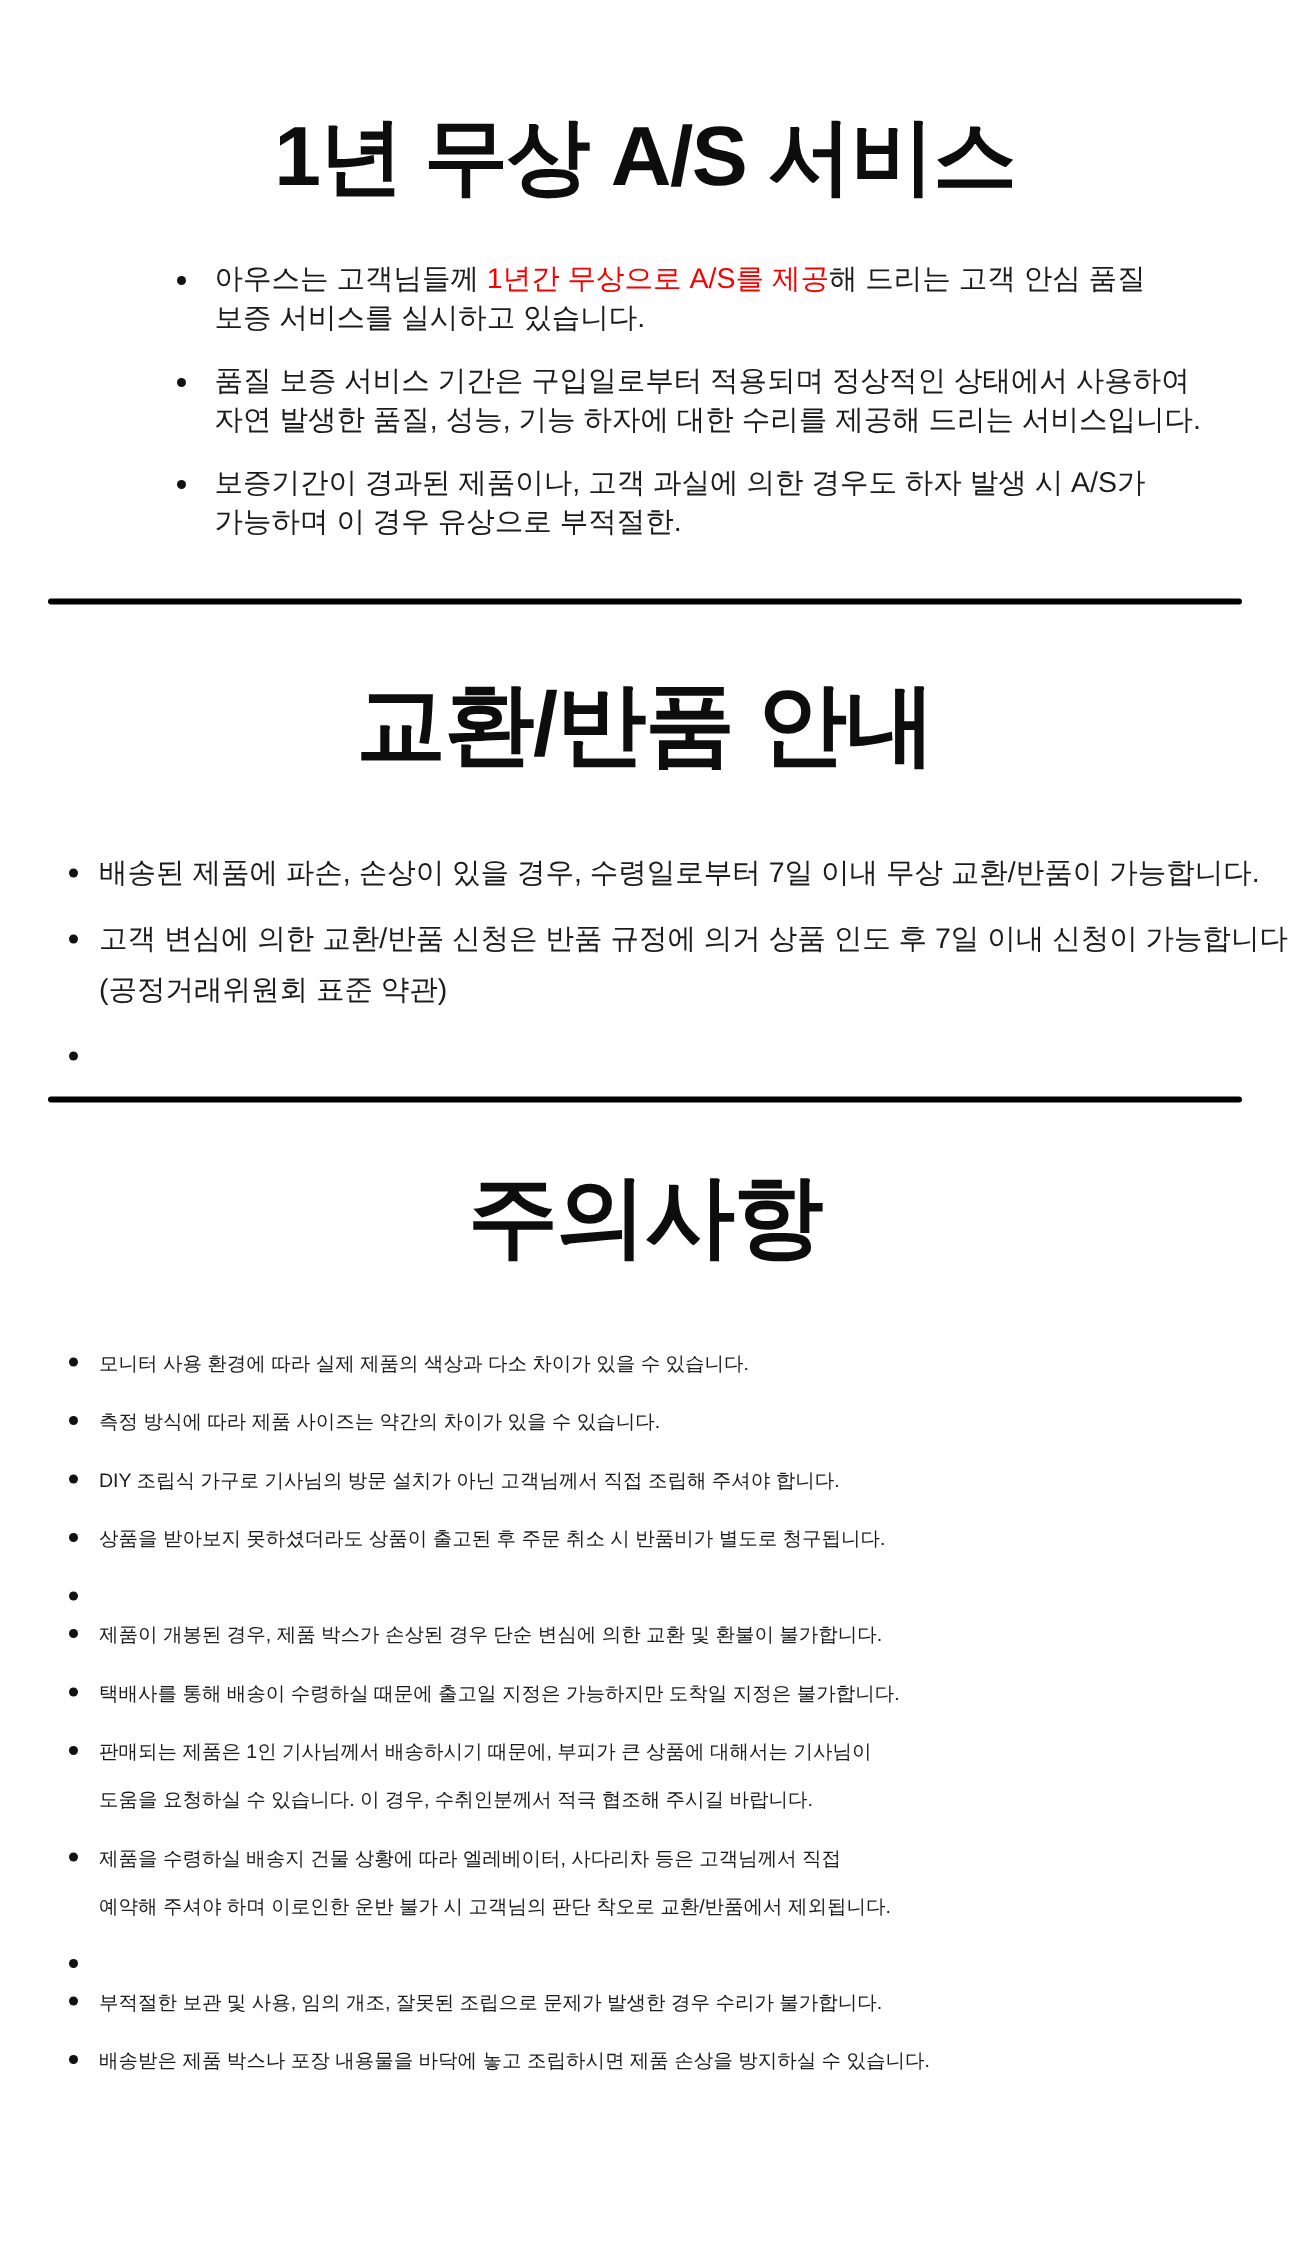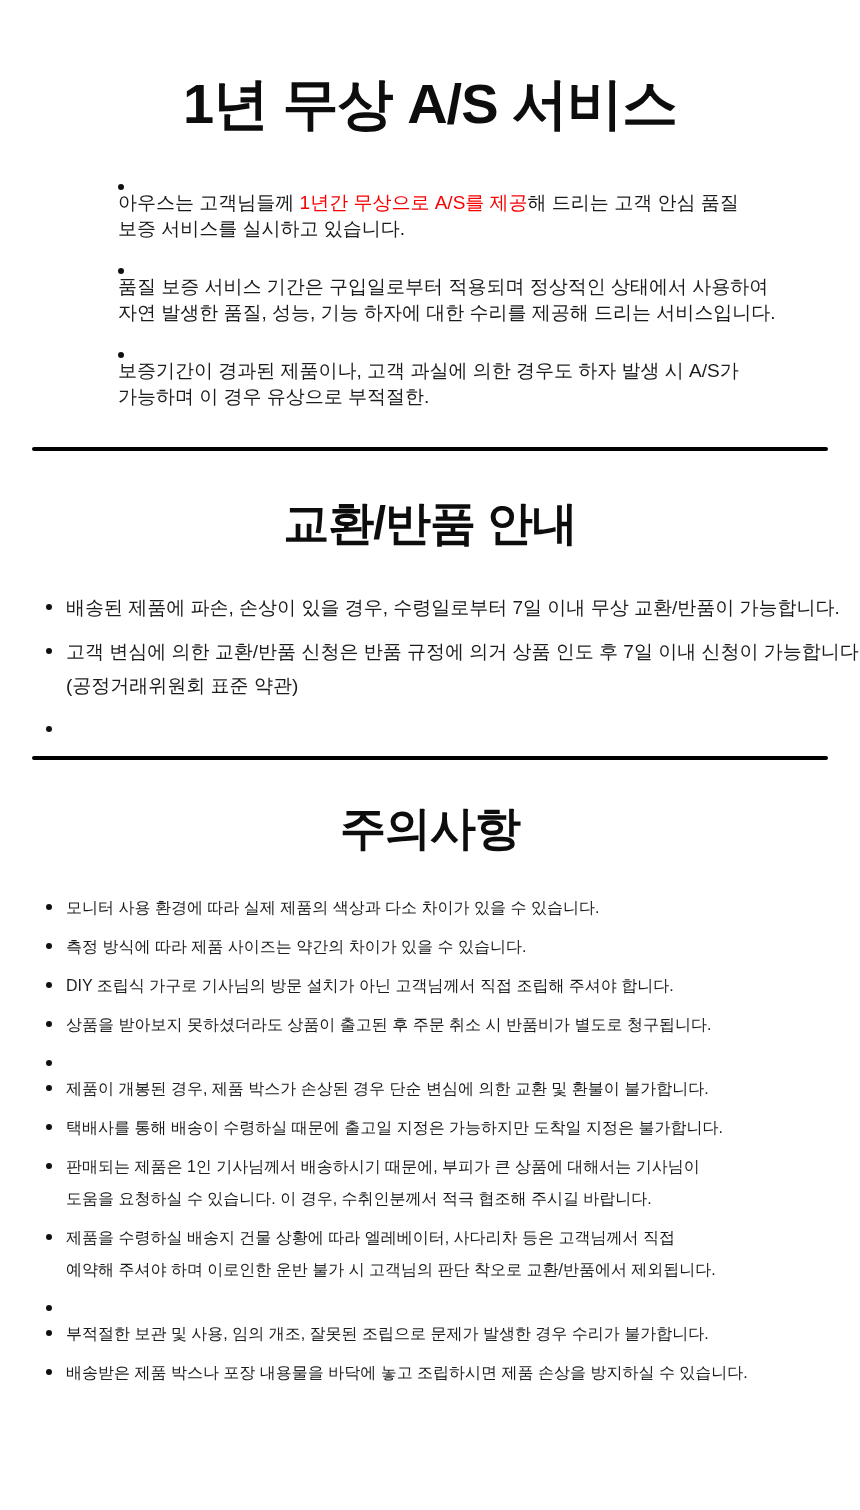--- a/index.html
+++ b/index.html
@@ -16,21 +16,21 @@
   
   .sec-title {
     text-align: center;
     font-weight: 700;
     color: #0d0d0d;
     letter-spacing: -1px;
     line-height: 1.08;
     white-space: nowrap;
   }
   .sec-title.big   { font-size: 56px; padding-top: 36px; }
-  .sec-title.mid   { font-size: 46px; text-align: center; }
+  .sec-title.mid   { font-size: 60px; text-align: center; }
 
   
   .divider {
     height: 4px;
     background: #000000;
     margin: 0 32px;
     border-radius: 2px;
   }
   .divider.first  { margin-top: 37px; }
   .divider.second { margin-top: 24px; }
@@ -47,34 +47,34 @@
     height: 6px;
     border-radius: 50%;
     background: #111111;
     margin-top: 11px;
   }
   .text { margin: 0; }
   .line { display: block; white-space: nowrap; }
 
   
   .sec-warranty .bullets { margin: 40px 0 0 118px; }
-  .sec-warranty .bullet { margin-bottom: 16px; flex-direction: column; }
+  .sec-warranty .bullet { margin-bottom: 16px; }
   .sec-warranty .dot { margin-right: 19px; margin-top: 10px; }
   .sec-warranty .text { font-size: 19px; line-height: 26px; font-weight: 500; }
 
   
   .sec-exchange .bullets { margin: 42px 0 0 46px; }
   .sec-exchange .bullet { margin-bottom: 10px; }
   .sec-exchange .dot { margin-right: 14px; margin-top: 13px; }
   .sec-exchange .text { font-size: 19px; line-height: 34px; font-weight: 500; }
 
   .sec-caution .bullets { margin: 33px 0 0 46px; }
   .sec-caution .bullet { margin-bottom: 7px; }
   .sec-caution .dot { margin-right: 14px; margin-top: 12px; }
-  .sec-caution .text { font-size: 16px; line-height: 32px; font-weight: 500; }
+  .sec-caution .text { font-size: 13px; line-height: 32px; font-weight: 500; }
 
   .sec-exchange .sec-title { margin-top: 48px; }
   .sec-caution  .sec-title { margin-top: 44px; }
 
   .highlight { color: #f80000; }
 </style>
 </head>
 <body>
 
 <div class="page">

